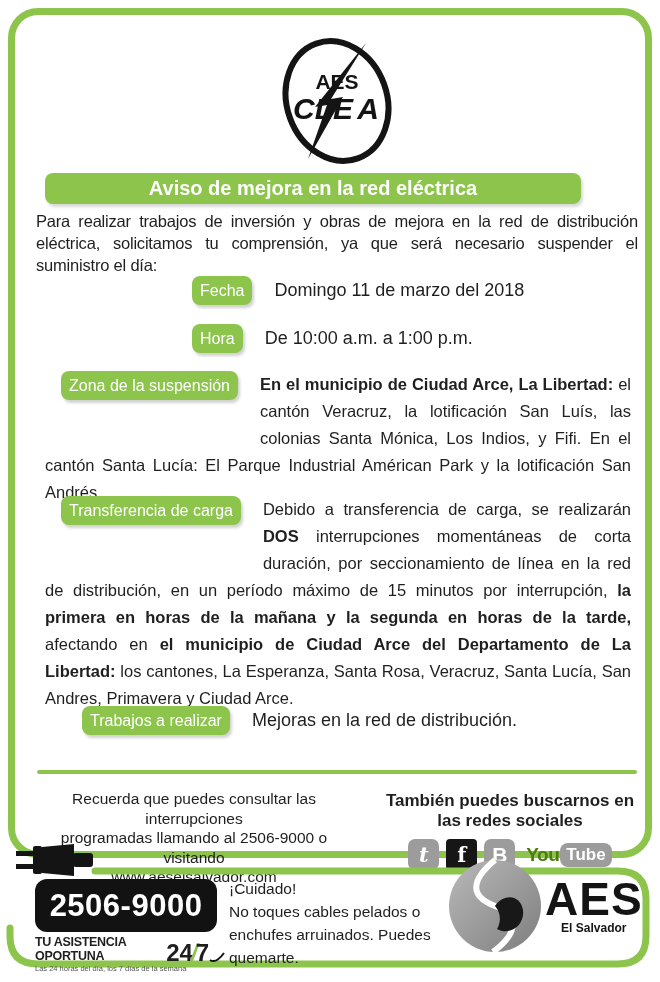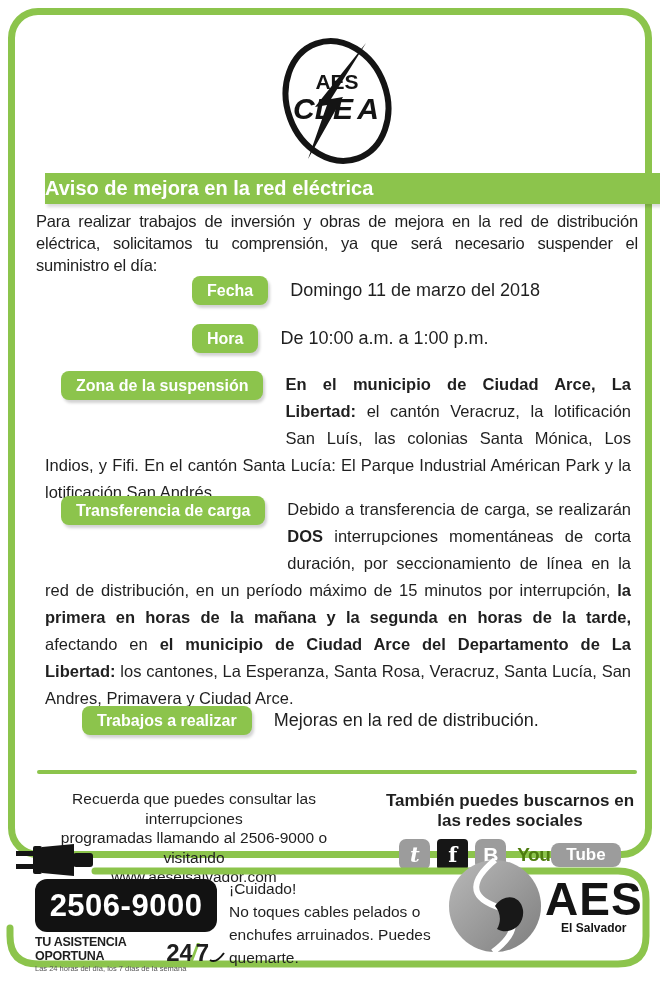--- a/index.html
+++ b/index.html
@@ -12,33 +12,33 @@
   body{
     width:660px;height:982px;position:relative;overflow:hidden;
     font-family:"Liberation Sans","DejaVu Sans",sans-serif;color:var(--ink);
   }
   .main-box{
     position:absolute;left:8px;top:8px;width:644px;height:850px;
     border:7px solid var(--green);border-radius:30px;background:#fff;
   }
   .clesa-logo{position:absolute;left:250px;top:22px;width:145px;height:128px;}
   .banner{
-    position:absolute;left:30px;top:158px;width:616px;height:31px;
-    background:var(--green);border-radius:0;color:#fff;font-weight:700;
-    font-size:20px;line-height:31px;
+    position:absolute;left:30px;top:158px;width:536px;height:31px;
+    background:var(--green);border-radius:8px;color:#fff;font-weight:700;
+    font-size:20px;text-align:center;line-height:31px;
     box-shadow:2px 3px 3px rgba(0,0,0,.15);
   }
   .intro{
     position:absolute;left:21px;top:195px;width:602px;
     font-size:16.5px;line-height:22px;text-align:justify;letter-spacing:-0.2px;
   }
   .pill{
-    display:inline-block;background:var(--green);color:#fff;font-weight:700;
+    display:inline-block;background:var(--green);color:#fff;font-weight:400;
     font-size:16px;line-height:29px;border-radius:8px;
-    padding:0 15px;box-shadow:2px 3px 3px rgba(0,0,0,.18);white-space:nowrap;
+    padding:0 8px;box-shadow:2px 3px 3px rgba(0,0,0,.18);white-space:nowrap;
   }
   .row{position:absolute;display:flex;align-items:center;gap:22px;}
   .row-fecha{left:177px;top:261px;}
   .row-hora{left:177px;top:309px;}
   .row-trabajos{left:67px;top:691px;}
   .row .val{font-size:18px;}
   .para{position:absolute;left:30px;width:586px;font-size:16.5px;line-height:27px;text-align:justify;}
   .para .pill{float:left;margin:0 22px 28px 16px;}
   .para-zona{top:356px;}
   .para-transferencia{top:481px;}
@@ -54,21 +54,21 @@
   .sicon{
     width:31px;height:31px;border-radius:7px;background:var(--gray);color:#fff;
     display:flex;align-items:center;justify-content:center;font-weight:700;font-size:21px;
   }
   .sicon.fb{background:#161616;border-radius:4px;font-family:"DejaVu Serif",serif;}
   .sicon.tw{font-family:"DejaVu Serif",serif;font-style:italic;}
   .yt{display:flex;align-items:center;margin-left:4px;}
   .yt .you{color:#4d7c0f;font-weight:700;font-size:19px;letter-spacing:-0.5px;}
   .yt .tube{
     background:var(--gray);color:#fff;font-weight:700;font-size:17px;
-    border-radius:8px;padding:2px 15px;margin-left:1px;
+    border-radius:8px;padding:2px 6px;margin-left:1px;
   }
   .cord-svg,.plug-svg{position:absolute;}
   .cord-svg{left:0;top:840px;}
   .plug-svg{left:16px;top:843px;}
   .phone-block{position:absolute;left:35px;top:879px;width:190px;}
   .phone-box{
     width:182px;height:53px;background:#121212;border-radius:12px;color:#fff;
     font-weight:700;font-size:31px;display:flex;align-items:center;justify-content:center;
     letter-spacing:0.5px;
   }

